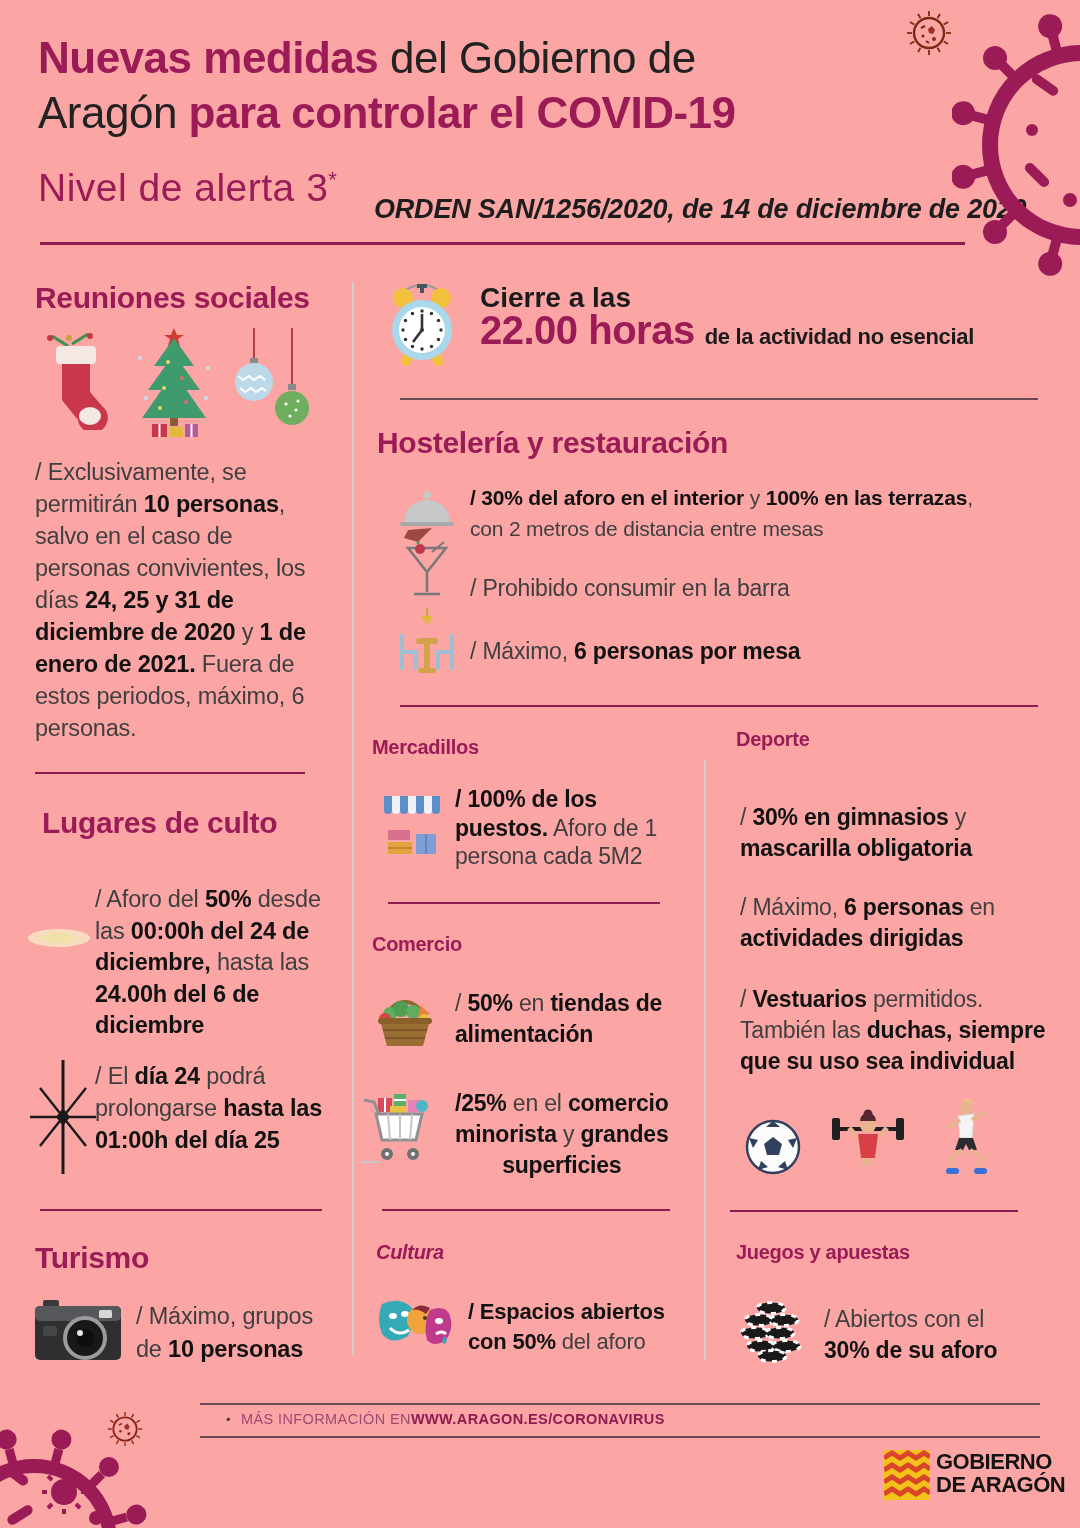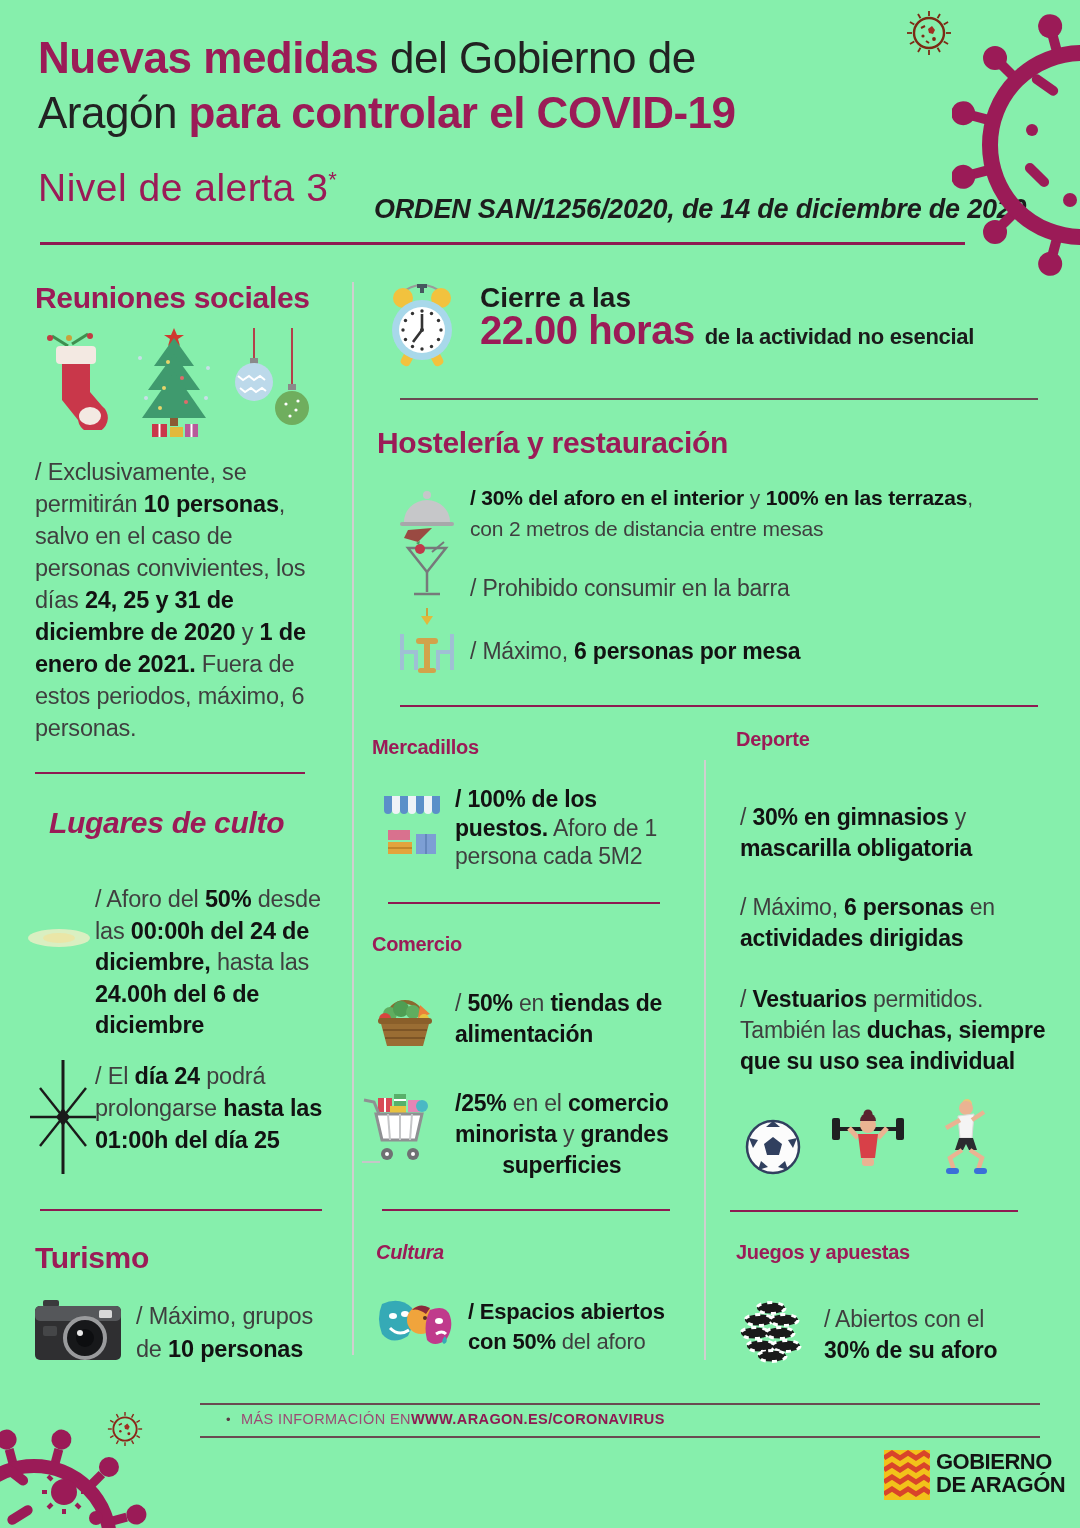--- a/index.html
+++ b/index.html
@@ -1,16 +1,16 @@
 <!DOCTYPE html>
 <html><head>
 <meta charset="utf-8">
 <style>
   html,body{margin:0;padding:0;background:#ffffff;}
-  .canvas{position:relative;width:1080px;height:1528px;background:#86efac;overflow:hidden;
+  .canvas{position:relative;width:1080px;height:1528px;background:#fca5a5;overflow:hidden;
           font-family:"Liberation Sans","DejaVu Sans",sans-serif;}
   .abs{position:absolute;}
   
   .title{left:38px;top:30px;width:860px;font-size:44px;line-height:55px;letter-spacing:-0.5px;color:#222;font-weight:500;}
   .t-accent{color:#9b1b57;font-weight:bold;}
   .alert{left:38px;top:166px;font-size:39px;color:#9b1b57;font-weight:400;letter-spacing:0.5px;}
   .alert sup{font-size:22px;}
   .order{left:374px;top:194px;font-size:27px;font-style:italic;font-weight:bold;color:#1d1d1d;letter-spacing:-0.2px;}
   .rule{background:#8e1a52;height:3px;}
   .rule-thin{background:#8e1a52;height:2px;}
@@ -221,21 +221,21 @@
     <circle cx="58" cy="76" r="1.6" fill="#fff"></circle>
       <circle cx="68" cy="82" r="1.6" fill="#fff"></circle>
       <circle cx="62" cy="88" r="1.6" fill="#fff"></circle>
       <circle cx="70" cy="73" r="1.6" fill="#fff"></circle>
   </svg>
 
   <div class="abs rich fs235 lh32" style="left:35px;top:456px;"><span>/ Exclusivamente, se</span><br><span>permitirán </span><span class="b">10 personas</span><span>,</span><br><span>salvo en el caso de</span><br><span>personas convivientes, los</span><br><span>días </span><span class="b">24, 25 y 31 de</span><br><span class="b">diciembre de 2020</span><span> y </span><span class="b">1 de</span><br><span class="b">enero de 2021.</span><span> Fuera de</span><br><span>estos periodos, máximo, 6</span><br><span>personas.</span></div>
 
   <div class="abs rule-thin" style="left:35px;top:772px;width:270px;"></div>
 
-  <div class="abs sec-h h30" style="left:49px;top:806px;font-style:italic;">Lugares de culto</div>
+  <div class="abs sec-h h30" style="left:42px;top:806px;">Lugares de culto</div>
 
   <svg class="abs" style="left:26px;top:920px;" width="66" height="36" viewBox="0 0 66 36">
     <ellipse cx="33" cy="18" rx="31" ry="9" fill="#f6efc8" opacity="0.75"></ellipse>
     <ellipse cx="33" cy="18" rx="16" ry="5" fill="#eee3a0" opacity="0.8"></ellipse>
   </svg>
   <div class="abs rich fs235" style="left:95px;top:884px;line-height:31.5px;"><span>/ Aforo del </span><span class="b">50%</span><span> desde</span><br><span>las </span><span class="b">00:00h del 24 de</span><br><span class="b">diciembre,</span><span> hasta las</span><br><span class="b">24.00h del 6 de</span><br><span class="b">diciembre</span></div>
 
   <svg class="abs" style="left:24px;top:1058px;" width="78" height="118" viewBox="0 0 78 118">
     <g stroke="#1a1a1a" fill="none">
       <line x1="39" y1="2" x2="39" y2="116" stroke-width="3"></line>

